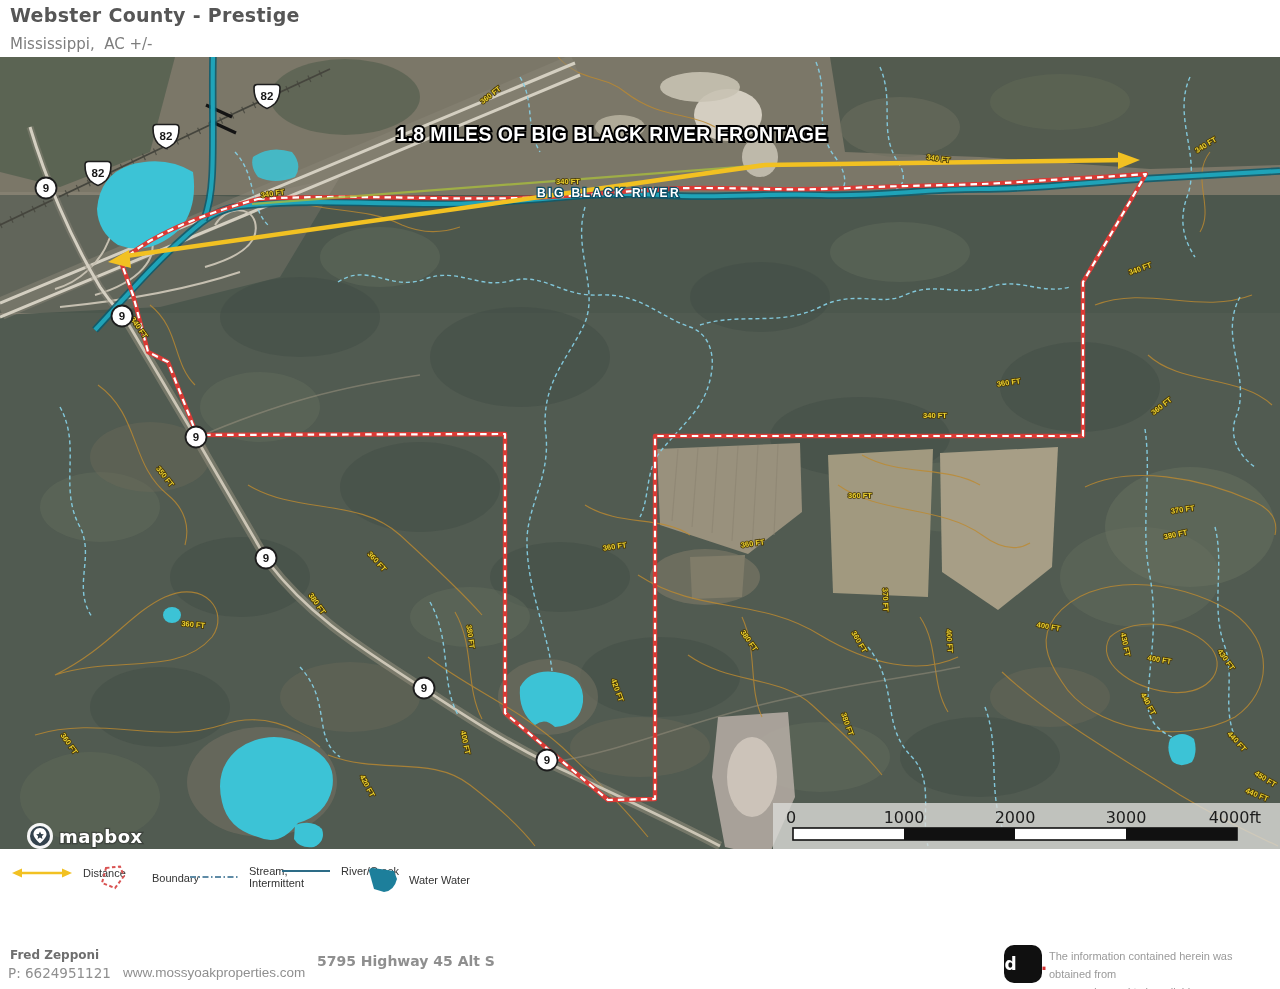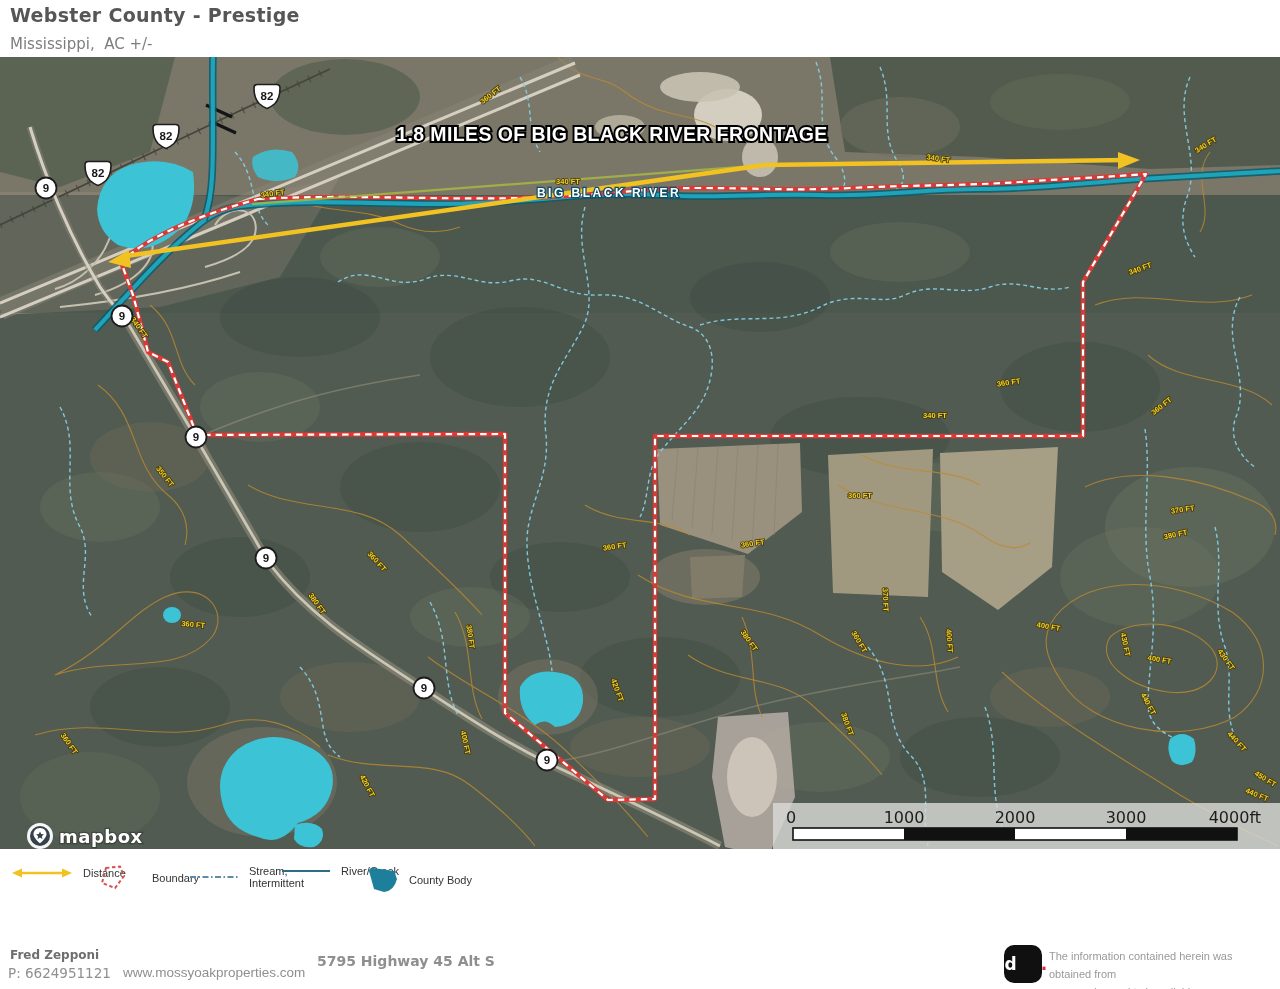--- a/index.html
+++ b/index.html
@@ -367,21 +367,21 @@
           </svg>
         </span>
         <span class="lg-label">River/Creek</span>
       </div>
       <div class="lg-item" style="left: 366px;">
         <span class="lg-swatch">
           <svg width="34" height="30" viewBox="0 0 34 30">
             <path d="M 3,6 Q 3,3 7,3 L 28,6 L 31,14 Q 28,26 18,27 L 8,24 Z" fill="#1d7f9b"></path>
           </svg>
         </span>
-        <span class="lg-label">County Body</span>
+        <span class="lg-label">Water Water</span>
       </div>
     </div>
 
   <div class="footer">
     <div class="ft-agent">Fred Zepponi</div>
     <div class="ft-phone">P: 6624951121</div>
     <div class="ft-web">www.mossyoakproperties.com</div>
     <div class="ft-addr">5795 Highway 45 Alt S</div>
     <div class="ft-disc">
       <div class="id-logo">

